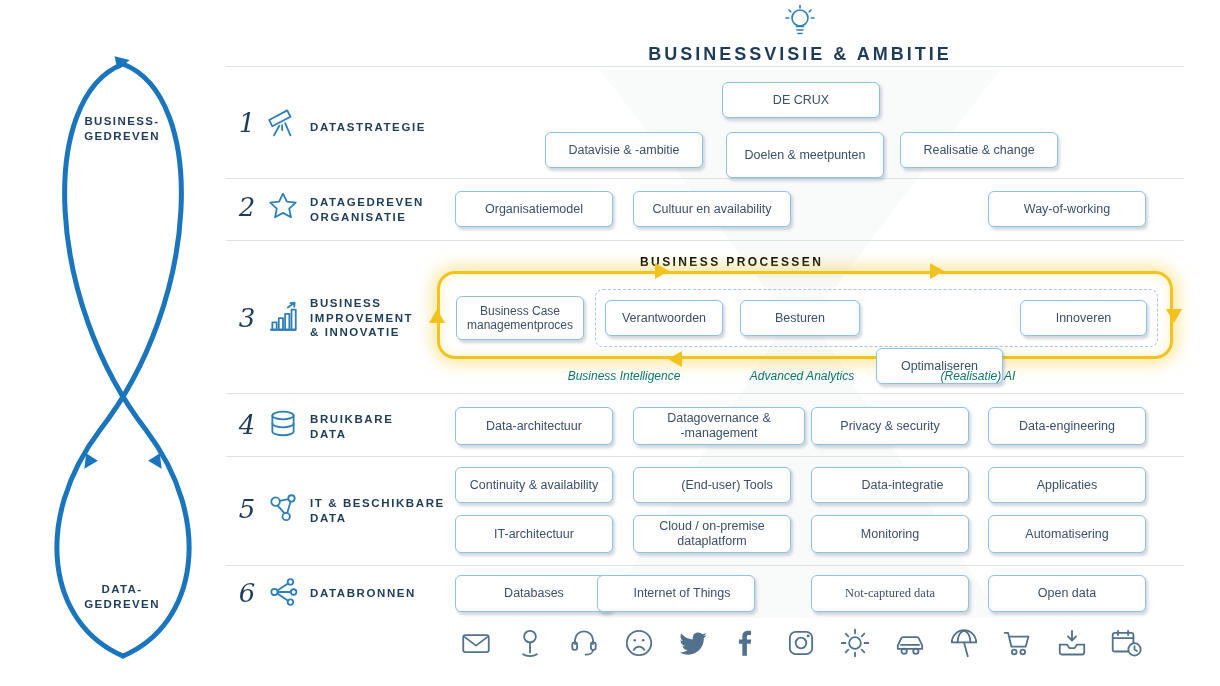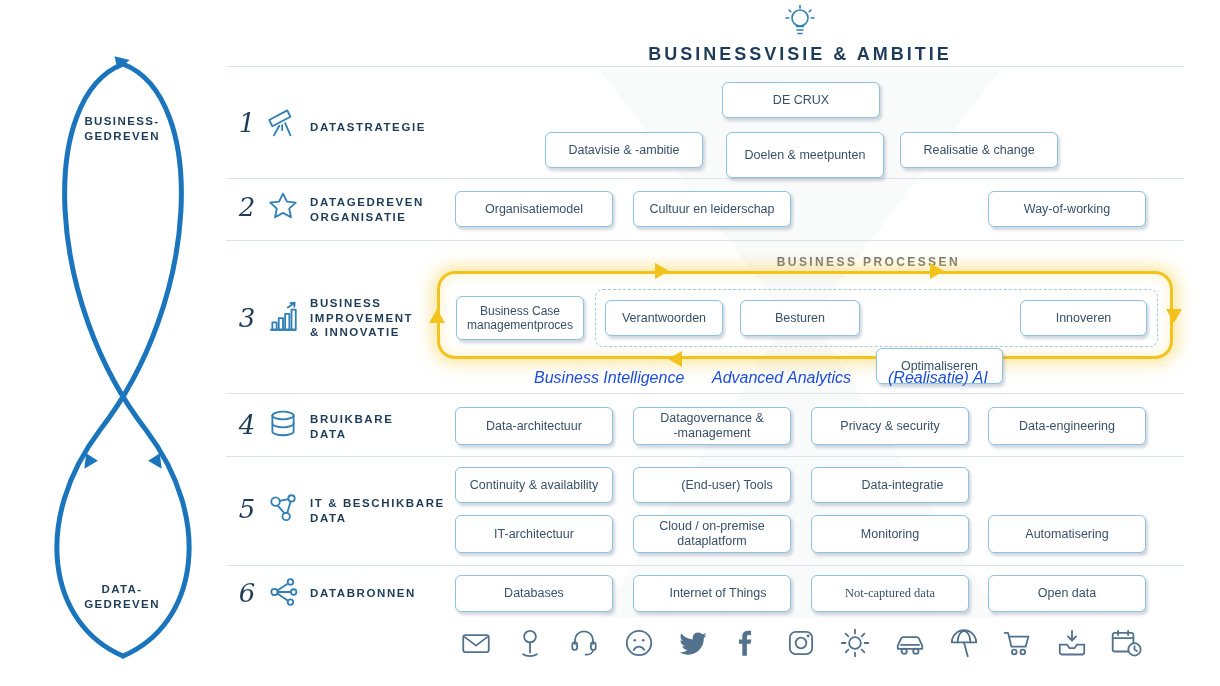--- a/index.html
+++ b/index.html
@@ -22,34 +22,34 @@
   .row-num { position:absolute; left:234px; width:26px; text-align:center; font-family:"DejaVu Serif", serif; font-style:italic; font-size:26px; color:#1e3c57; }
   .row-icon { position:absolute; left:266px; width:34px; height:34px; }
   .row-icon svg { width:100%; height:100%; stroke:#2e7fb5; fill:none; stroke-width:1.7; stroke-linecap:round; stroke-linejoin:round; }
   .row-label { position:absolute; left:310px; width:142px; font-size:11.5px; font-weight:bold; letter-spacing:1.6px; color:#1e3c57; line-height:14.5px; white-space:pre-line; }
 
   .box { position:absolute; background:#fff; border:1.4px solid #8fc2de; border-radius:6px;
          box-shadow:2px 2.5px 3px rgba(120,140,160,0.35); color:#3a5068; font-size:12.5px;
          display:flex; align-items:center; justify-content:center; text-align:center;
          line-height:1.18; white-space:pre-line; padding:2px 6px; box-sizing:border-box; }
 
-  .proc-title { position:absolute; left:640px; top:255px; width:320px; text-align:right;
-                font-size:12px; font-weight:bold; letter-spacing:2.4px; color:#737373; }
+  .proc-title { position:absolute; left:640px; top:255px; width:320px; text-align:left;
+                font-size:12px; font-weight:bold; letter-spacing:2.4px; color:#000000; }
   .hl-rect { position:absolute; left:437px; top:271px; width:736px; height:88px;
              border:3.5px solid #f2c21d; border-radius:18px;
              box-shadow:0 0 16px 5px rgba(246,210,70,0.5), inset 0 0 12px 2px rgba(246,210,70,0.25); box-sizing:border-box; }
   .dashed-box { position:absolute; left:595px; top:289px; width:563px; height:58px;
                 border:1.5px dashed #a7c9df; border-radius:8px; box-sizing:border-box; }
   .tri { position:absolute; width:0; height:0; }
   .tri.r { border-top:8px solid transparent; border-bottom:8px solid transparent; border-left:14px solid #f2c21d; }
   .tri.l { border-top:8px solid transparent; border-bottom:8px solid transparent; border-right:14px solid #f2c21d; }
   .tri.d { border-left:8px solid transparent; border-right:8px solid transparent; border-top:14px solid #f2c21d; }
   .tri.u { border-left:8px solid transparent; border-right:8px solid transparent; border-bottom:14px solid #f2c21d; }
 
-  .footnote { position:absolute; width:180px; font-size:16px; font-style:italic; color:#1d4ed8; }
+  .footnote { position:absolute; width:180px; font-size:12px; font-style:italic; color:#0f766e; text-align:center; }
 
   .bic { position:absolute; top:626px; width:34px; height:34px; }
   .bic svg { width:100%; height:100%; stroke:#52718c; fill:none; stroke-width:1.7; stroke-linecap:round; stroke-linejoin:round; }
 </style>
 </head>
 <body>
 
 <div id="canvas">
 
   <div class="wm top"></div>
@@ -102,21 +102,21 @@
 
   <div class="row-num" style="top:192px;">2</div>
   <span class="row-icon" style="top:190px;">
     <svg viewBox="0 0 32 32">
         <path d="M16 3.5 L19.7 11 28 11.9 21.8 17.5 23.5 25.7 16 21.5 8.5 25.7 10.2 17.5 4 11.9 12.3 11 Z"></path>
       </svg>
   </span>
   <div class="row-label" style="top:195px;">DATAGEDREVEN
 ORGANISATIE</div>
   <div class="box" style="left:455px; top:191px; width:158px; height:36px;">Organisatiemodel</div>
-  <div class="box" style="left:633px; top:191px; width:158px; height:36px;">Cultuur en leiderschap</div>
+  <div class="box" style="left:633px; top:191px; width:158px; height:36px;">Cultuur en availability</div>
   <div class="box" style="left:988px; top:191px; width:158px; height:36px;">Way-of-working</div>
 
   <div class="row-num" style="top:303px;">3</div>
   <span class="row-icon" style="top:300px;">
     <svg viewBox="0 0 32 32">
         <path d="M4.5 28 H27.5"></path>
         <rect x="6" y="21" width="4" height="7"></rect>
         <rect x="12" y="17" width="4" height="11"></rect>
         <rect x="18" y="13" width="4" height="15"></rect>
         <rect x="24" y="9" width="4" height="19"></rect>
@@ -153,58 +153,59 @@
   <span class="row-icon" style="top:407px;">
     <svg viewBox="0 0 32 32">
         <ellipse cx="16" cy="8" rx="10" ry="3.6"></ellipse>
         <path d="M6 8 V23 c0 2 4.5 3.6 10 3.6 s10-1.6 10-3.6 V8"></path>
         <path d="M6 15.5 c0 2 4.5 3.6 10 3.6 s10-1.6 10-3.6"></path>
       </svg>
   </span>
   <div class="row-label" style="top:412px;">BRUIKBARE
 DATA</div>
   <div class="box" style="left:455px; top:407px; width:158px; height:38px;">Data-architectuur</div>
-  <div class="box" style="left:633px; top:407px; width:158px; height:38px;">Datagovernance &amp;
+  <div class="box" style="left:633px; top:407px; width:172px; height:38px;">Datagovernance &amp;
 -management</div>
   <div class="box" style="left:811px; top:407px; width:158px; height:38px;">Privacy &amp; security</div>
   <div class="box" style="left:988px; top:407px; width:158px; height:38px;">Data-engineering</div>
 
   <div class="row-num" style="top:494px;">5</div>
   <span class="row-icon" style="top:491px;">
     <svg viewBox="0 0 32 32">
         <circle cx="9" cy="10" r="4"></circle>
         <circle cx="24" cy="7" r="3"></circle>
         <circle cx="19" cy="24" r="3.5"></circle>
         <path d="M13 9.2 L21 7.6 M10.8 13.6 L17.3 20.8 M23.2 9.9 L20 20.6"></path>
       </svg>
   </span>
   <div class="row-label" style="top:496px;">IT &amp; BESCHIKBARE
 DATA</div>
   <div class="box" style="left:455px; top:467px; width:158px; height:36px;">Continuity &amp; availability</div>
   <div class="box" style="left:633px; top:467px; width:158px; height:36px;padding-left:36px;">(End-user) Tools</div>
   <div class="box" style="left:811px; top:467px; width:158px; height:36px;padding-left:31px;">Data-integratie</div>
+  <div class="box" style="left:988px; top:467px; width:158px; height:36px;">Applicaties</div>
   <div class="box" style="left:455px; top:515px; width:158px; height:38px;">IT-architectuur</div>
   <div class="box" style="left:633px; top:515px; width:158px; height:38px;">Cloud / on-premise
 dataplatform</div>
   <div class="box" style="left:811px; top:515px; width:158px; height:38px;">Monitoring</div>
   <div class="box" style="left:988px; top:515px; width:158px; height:38px;">Automatisering</div>
 
   <div class="row-num" style="top:578px;">6</div>
   <span class="row-icon" style="top:575px;">
     <svg viewBox="0 0 32 32">
         <circle cx="8" cy="16" r="3"></circle>
         <circle cx="23" cy="6.5" r="2.6"></circle>
         <circle cx="26" cy="16" r="2.6"></circle>
         <circle cx="23" cy="25.5" r="2.6"></circle>
         <path d="M10.7 14.6 L20.7 7.9 M11 16 H23.3 M10.7 17.4 L20.7 24.2"></path>
       </svg>
   </span>
   <div class="row-label" style="top:586px;">DATABRONNEN</div>
   <div class="box" style="left:455px; top:575px; width:158px; height:37px;text-align:center;">Databases</div>
-  <div class="box" style="left:633px; top:575px; width:158px; height:37px;padding-left:18px;">Internet of Things</div>
+  <div class="box" style="left:597px; top:575px; width:158px; height:37px;padding-left:18px;">Internet of Things</div>
   <div class="box" style="left:811px; top:575px; width:158px; height:37px;font-family:Liberation Serif, serif;">Not-captured data</div>
   <div class="box" style="left:988px; top:575px; width:158px; height:37px;">Open data</div>
 
   <span class="bic" style="left:459px;">
     <svg viewBox="0 0 32 32">
         <rect x="4" y="8.5" width="24" height="16" rx="2"></rect>
         <path d="M5.5 10.5 L16 18.5 26.5 10.5"></path>
       </svg>
   </span>
   <span class="bic" style="left:513px;">

